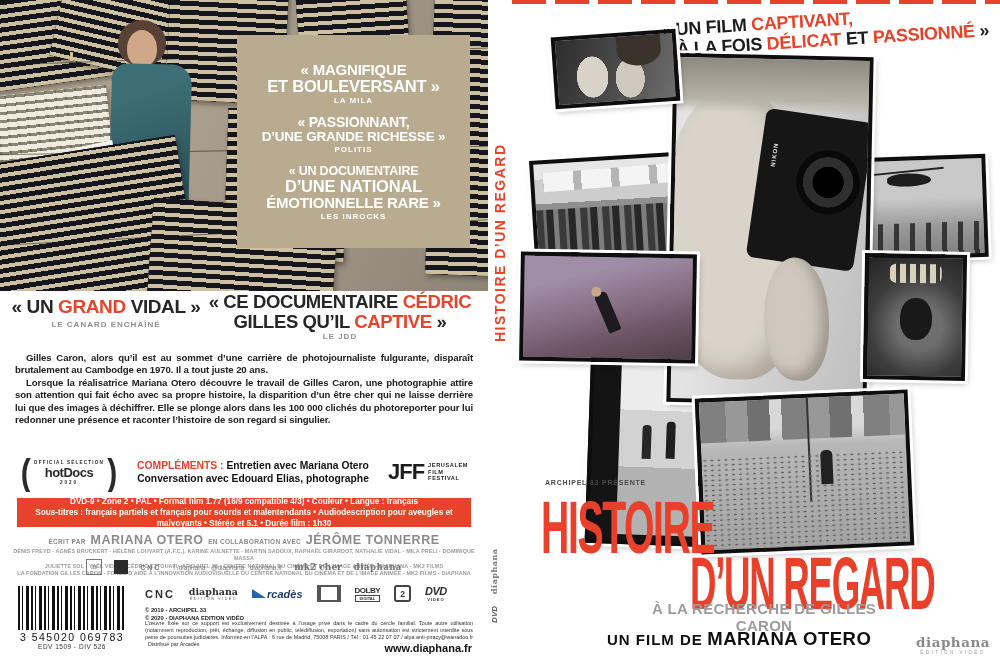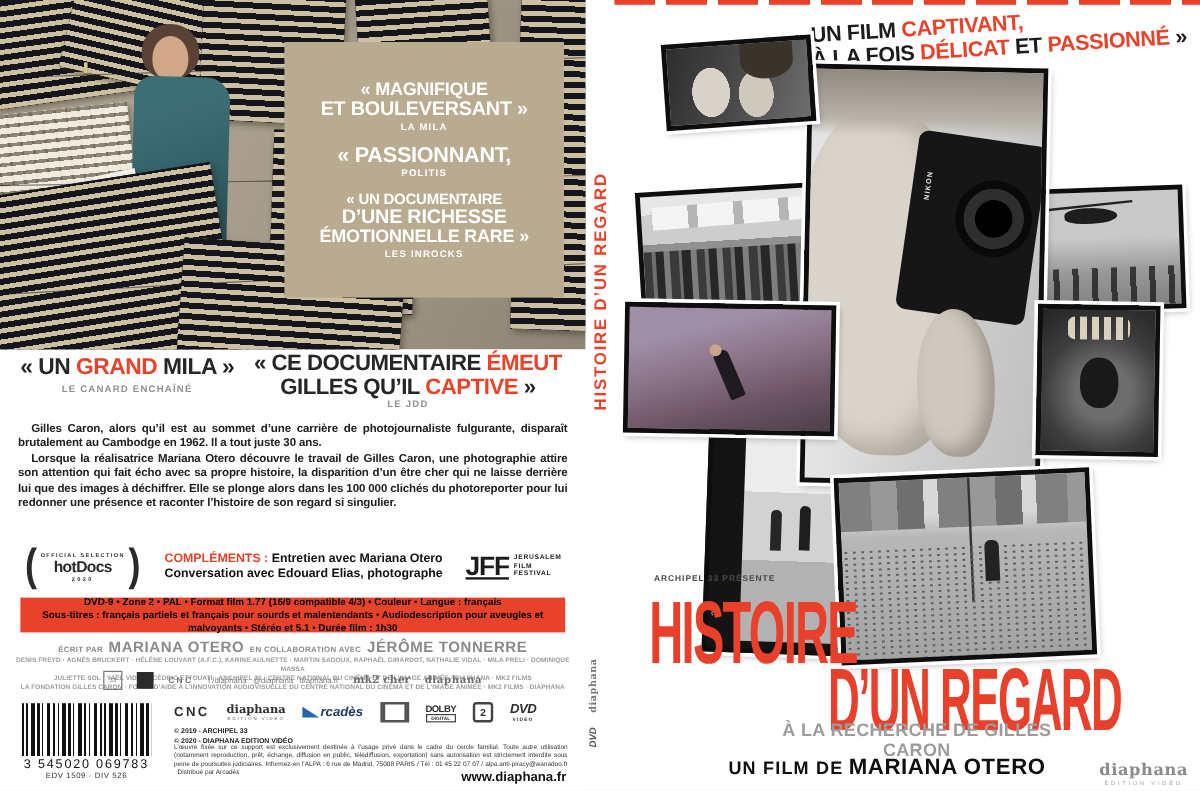--- a/index.html
+++ b/index.html
@@ -23,43 +23,43 @@
   .w-face{position:absolute;left:127px;top:30px;width:30px;height:37px;background:#d0a788;border-radius:50% 50% 46% 46%;}
   .w-shirt{position:absolute;left:110px;top:64px;width:80px;height:168px;background:linear-gradient(160deg,#3e6e75 20%,#2b545c 75%);
     border-radius:16px 20px 4px 4px;transform:rotate(1.5deg);}
   .w-pants{position:absolute;left:122px;top:226px;width:58px;height:65px;background:#24242b;}
   .w-paper{position:absolute;left:84px;top:143px;width:36px;height:72px;background:#f5f3ec;transform:rotate(-12deg);
     box-shadow:1px 2px 3px rgba(0,0,0,.35);}
   .press-box{position:absolute;left:237px;top:35px;width:233px;height:213px;background:#b8ab90;
     color:#fff;text-align:center;display:flex;flex-direction:column;justify-content:center;gap:10px;
     font-weight:bold;line-height:1.05;}
   .pq{letter-spacing:-0.2px;}
-  .pl-a{font-size:15px;} .pl-b{font-size:16.5px;} .pl-c{font-size:18px;}
+  .pl-a{font-size:15px;} .pl-b{font-size:16.5px;} .pl-c{font-size:14px;}
   .pl-d{font-size:13.5px;} .pl-e{font-size:12.5px;}
   .p-src{font-size:8px;letter-spacing:1px;margin-top:2px;}
   .back-quotes{position:absolute;left:10px;top:292px;width:468px;height:62px;display:flex;}
   .bq{font-weight:bold;text-align:center;color:#262626;}
   .bq1{width:41%;padding-top:4px;font-size:19px;letter-spacing:-0.4px;}
   .bq2{width:59%;font-size:18.5px;line-height:1.06;letter-spacing:-0.4px;}
   .bq-src{font-size:8px;color:#8f8f8f;letter-spacing:1px;margin-top:2px;}
   .synopsis{position:absolute;left:15px;top:352px;width:458px;font-size:9.6px;line-height:1.3;
     font-weight:bold;color:#202020;text-align:justify;letter-spacing:-0.1px;}
   .synopsis p{margin:0;text-indent:11px;}
   .extras{position:absolute;left:10px;top:449px;width:468px;height:46px;display:flex;align-items:center;}
   .hotdocs{width:118px;display:flex;align-items:center;justify-content:center;color:#2a2a2a;}
   .laurel{font-size:30px;font-weight:bold;line-height:30px;transform:scaleY(1.25);}
   .hd-mid{text-align:center;margin:0 3px;}
   .hd-top{font-size:4.6px;letter-spacing:1.2px;font-weight:bold;}
   .hd-name{font-size:13px;font-weight:bold;letter-spacing:-0.5px;}
   .hd-year{font-size:4.6px;letter-spacing:2px;font-weight:bold;}
   .complements{flex:1;text-align:center;font-size:10.3px;font-weight:bold;line-height:1.3;color:#111;}
   .jff{width:100px;display:flex;align-items:center;justify-content:center;gap:4px;color:#1c1c1c;}
-  .jff-abbr{font-size:22px;font-weight:bold;letter-spacing:-1px;text-decoration:underline;}
+  .jff-abbr{font-size:22px;font-weight:bold;letter-spacing:-1px;}
   .jff-lines{font-size:5.6px;font-weight:bold;letter-spacing:.6px;line-height:1.25;text-align:left;}
-  .specs-bar{position:absolute;left:17px;top:498px;width:454px;height:29px;background:#e8432a;color:#000000;
+  .specs-bar{position:absolute;left:17px;top:498px;width:454px;height:29px;background:#e8432a;color:#ffffff;
     display:flex;flex-direction:column;justify-content:center;text-align:center;font-weight:bold;}
   .specs-bar div{font-size:8.2px;line-height:1.35;}
   .credits{position:absolute;left:8px;top:530px;width:472px;text-align:center;color:#8a8a8a;}
   .writer-line{font-weight:bold;letter-spacing:.3px;}
   .wr-sm{font-size:6.5px;} .wr-lg{font-size:12.5px;letter-spacing:.5px;}
   .credit-line{font-size:5.4px;line-height:1.35;color:#9a9a9a;font-weight:bold;letter-spacing:.1px;}
   .partners{position:absolute;left:0;top:559px;width:488px;display:flex;justify-content:center;align-items:center;
     gap:12px;color:#6f6f6f;}
   .pt{font-size:6px;font-weight:bold;}
   .pt-box{width:14px;height:14px;border:1px solid #777;display:flex;align-items:center;justify-content:center;font-size:5px;}
@@ -208,45 +208,46 @@
       <div class="string" style="left:0;top:232px;width:488px;transform:rotate(-3deg);"></div>
 
       <div class="press-box">
         <div class="pq">
           <div class="pl-a">« MAGNIFIQUE</div>
           <div class="pl-b">ET BOULEVERSANT »</div>
           <div class="p-src">LA MILA</div>
         </div>
         <div class="pq">
           <div class="pl-c">« PASSIONNANT,</div>
+          <div class="pl-d">D’UNE GRANDE RICHESSE »</div>
           <div class="p-src">POLITIS</div>
         </div>
         <div class="pq">
           <div class="pl-e">« UN DOCUMENTAIRE</div>
-          <div class="pl-b">D’UNE RICHESSE</div>
+          <div class="pl-b">D’UNE NATIONAL</div>
           <div class="pl-a">ÉMOTIONNELLE RARE »</div>
           <div class="p-src">LES INROCKS</div>
         </div>
       </div>
     </div>
 
     <div class="back-quotes">
       <div class="bq bq1">
-        <div><span>« UN </span><span class="red">GRAND</span><span> MILA »</span></div>
+        <div><span>« UN </span><span class="red">GRAND</span><span> VIDAL »</span></div>
         <div class="bq-src">LE CANARD ENCHAÎNÉ</div>
       </div>
       <div class="bq bq2">
-        <div><span>« CE DOCUMENTAIRE </span><span class="red">ÉMEUT</span></div>
+        <div><span>« CE DOCUMENTAIRE </span><span class="red">CÉDRIC</span></div>
         <div><span>GILLES QU’IL </span><span class="red">CAPTIVE</span><span> »</span></div>
         <div class="bq-src">LE JDD</div>
       </div>
     </div>
 
     <div class="synopsis">
-      <p>Gilles Caron, alors qu’il est au sommet d’une carrière de photojournaliste fulgurante, disparaît brutalement au Cambodge en 1962. Il a tout juste 30 ans.</p>
+      <p>Gilles Caron, alors qu’il est au sommet d’une carrière de photojournaliste fulgurante, disparaît brutalement au Cambodge en 1970. Il a tout juste 20 ans.</p>
       <p>Lorsque la réalisatrice Mariana Otero découvre le travail de Gilles Caron, une photographie attire son attention qui fait écho avec sa propre histoire, la disparition d’un être cher qui ne laisse derrière lui que des images à déchiffrer. Elle se plonge alors dans les 100 000 clichés du photoreporter pour lui redonner une présence et raconter l’histoire de son regard si singulier.</p>
     </div>
 
     <div class="extras">
       <div class="hotdocs">
         <span class="laurel">(</span>
         <span class="hd-mid">
           <div class="hd-top">OFFICIAL SELECTION</div>
           <div class="hd-name">hotDocs</div>
           <div class="hd-year">2020</div>

